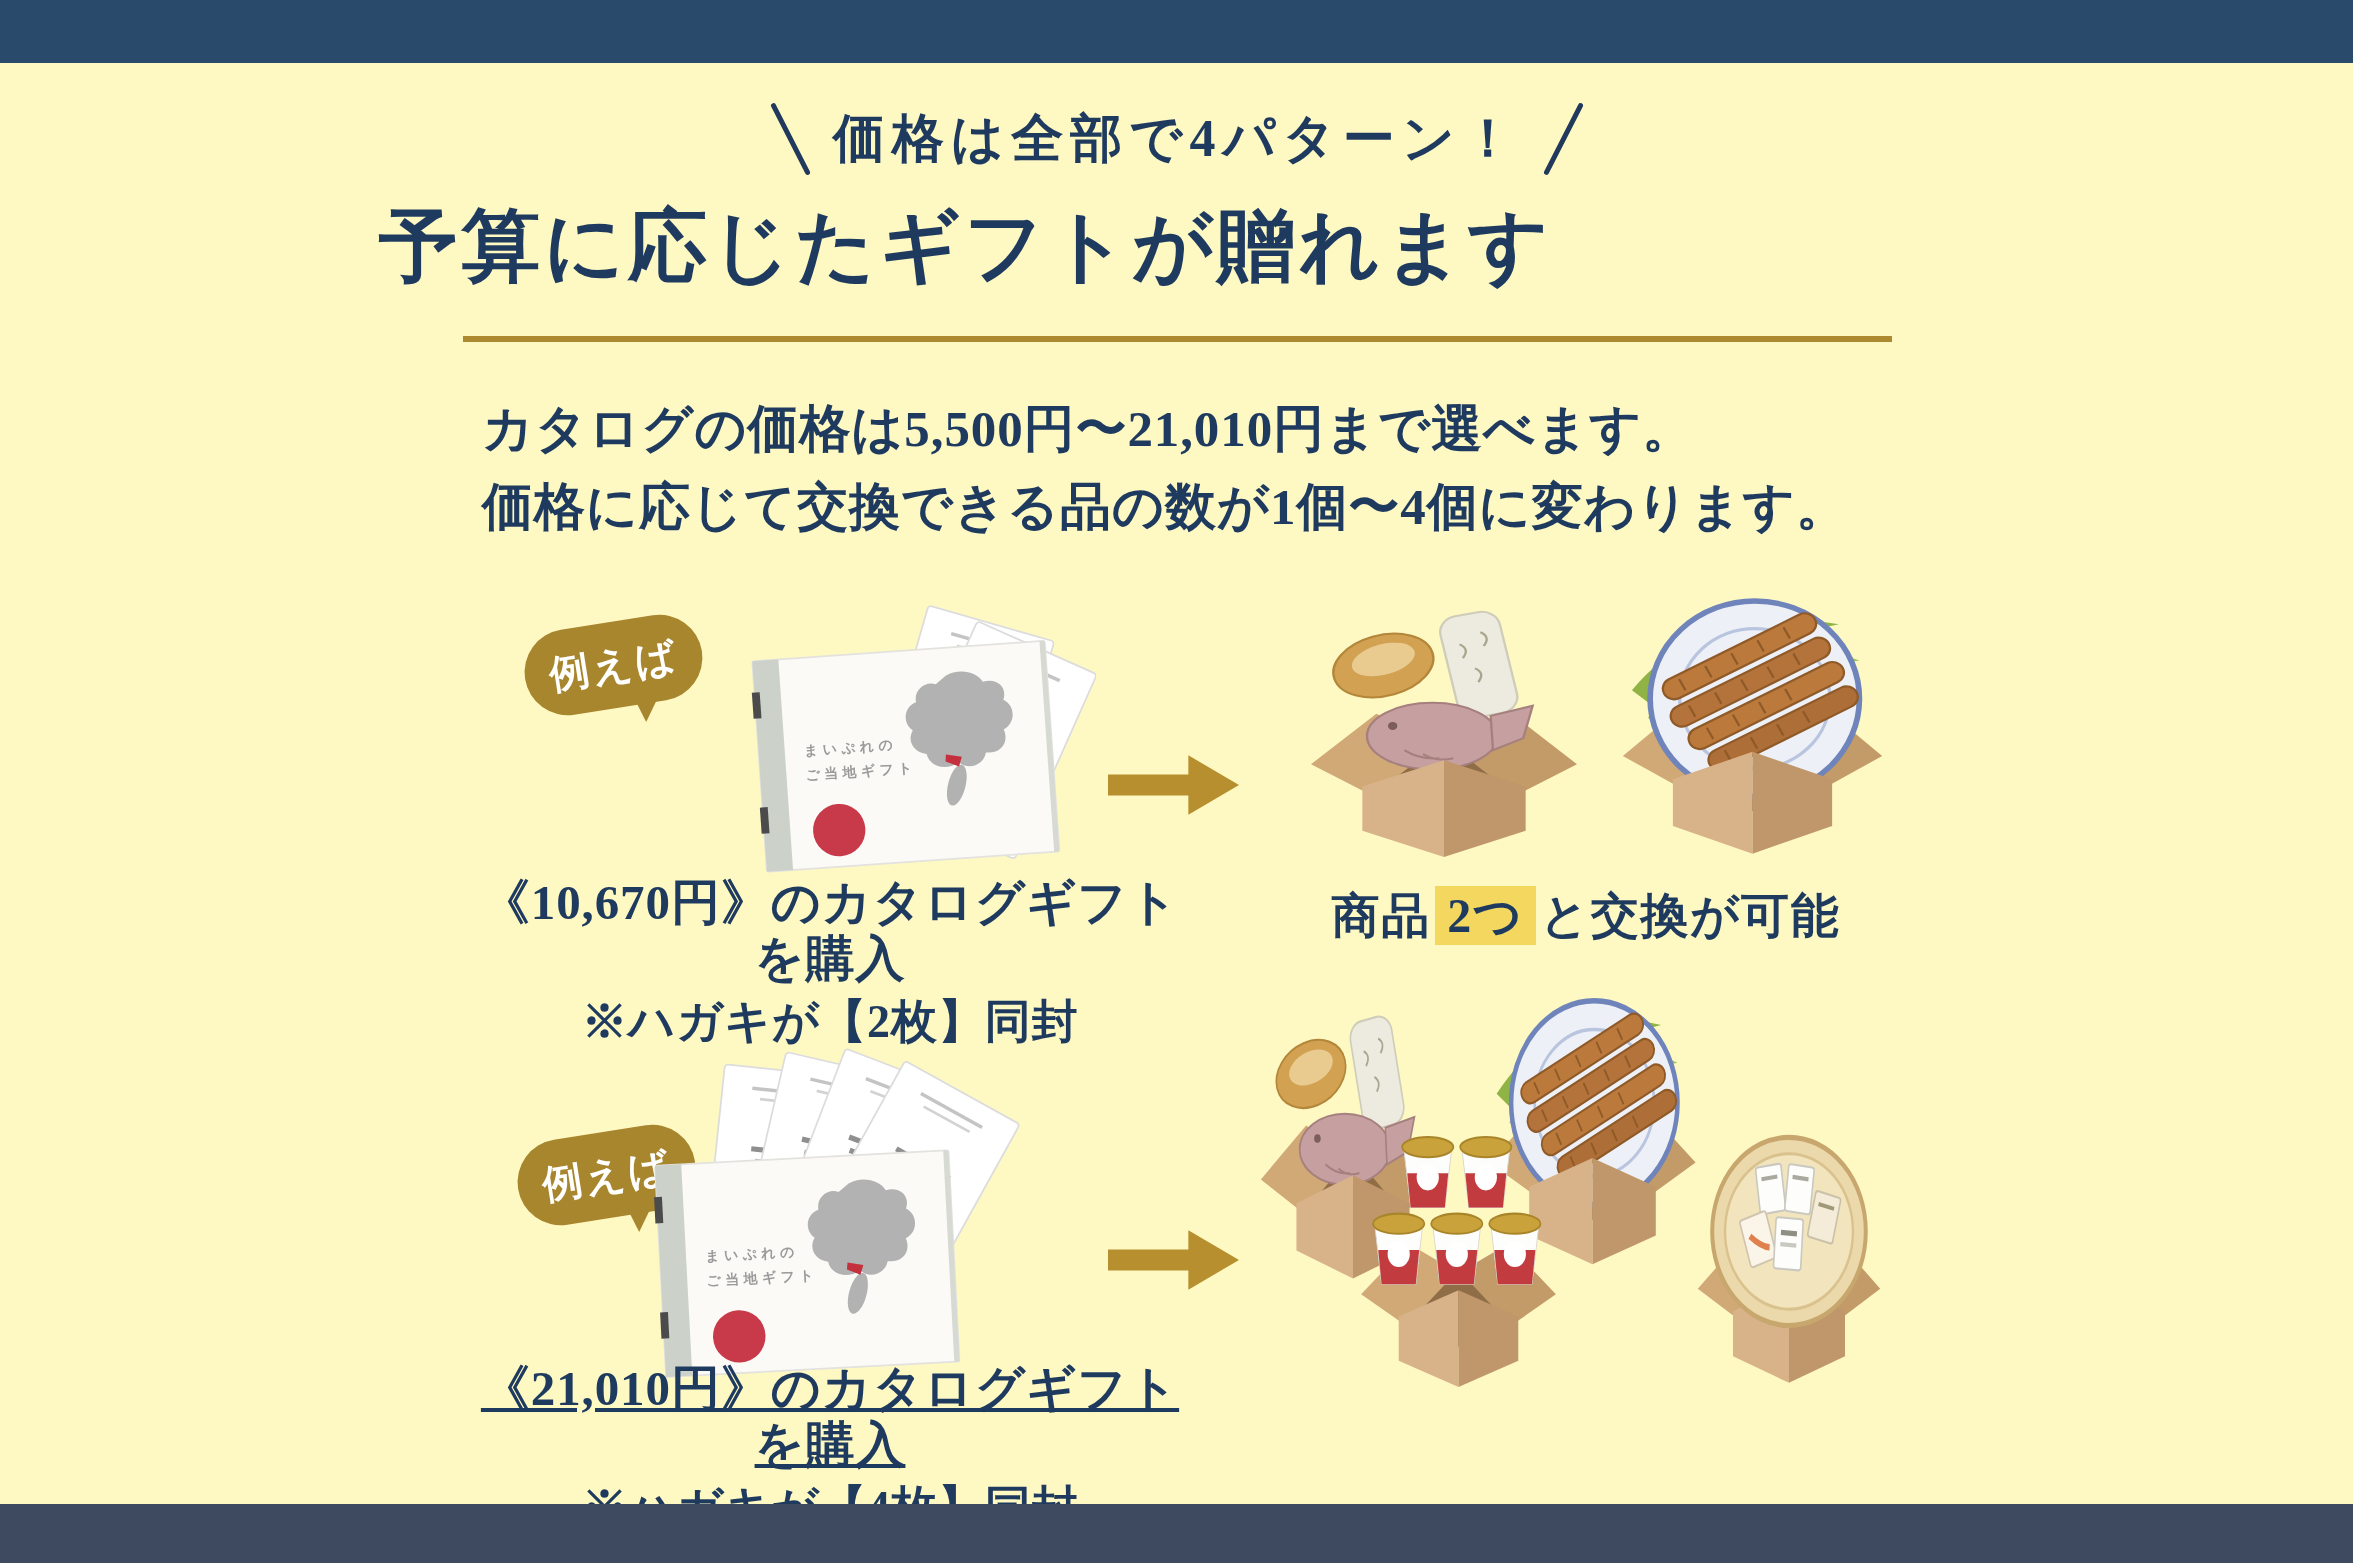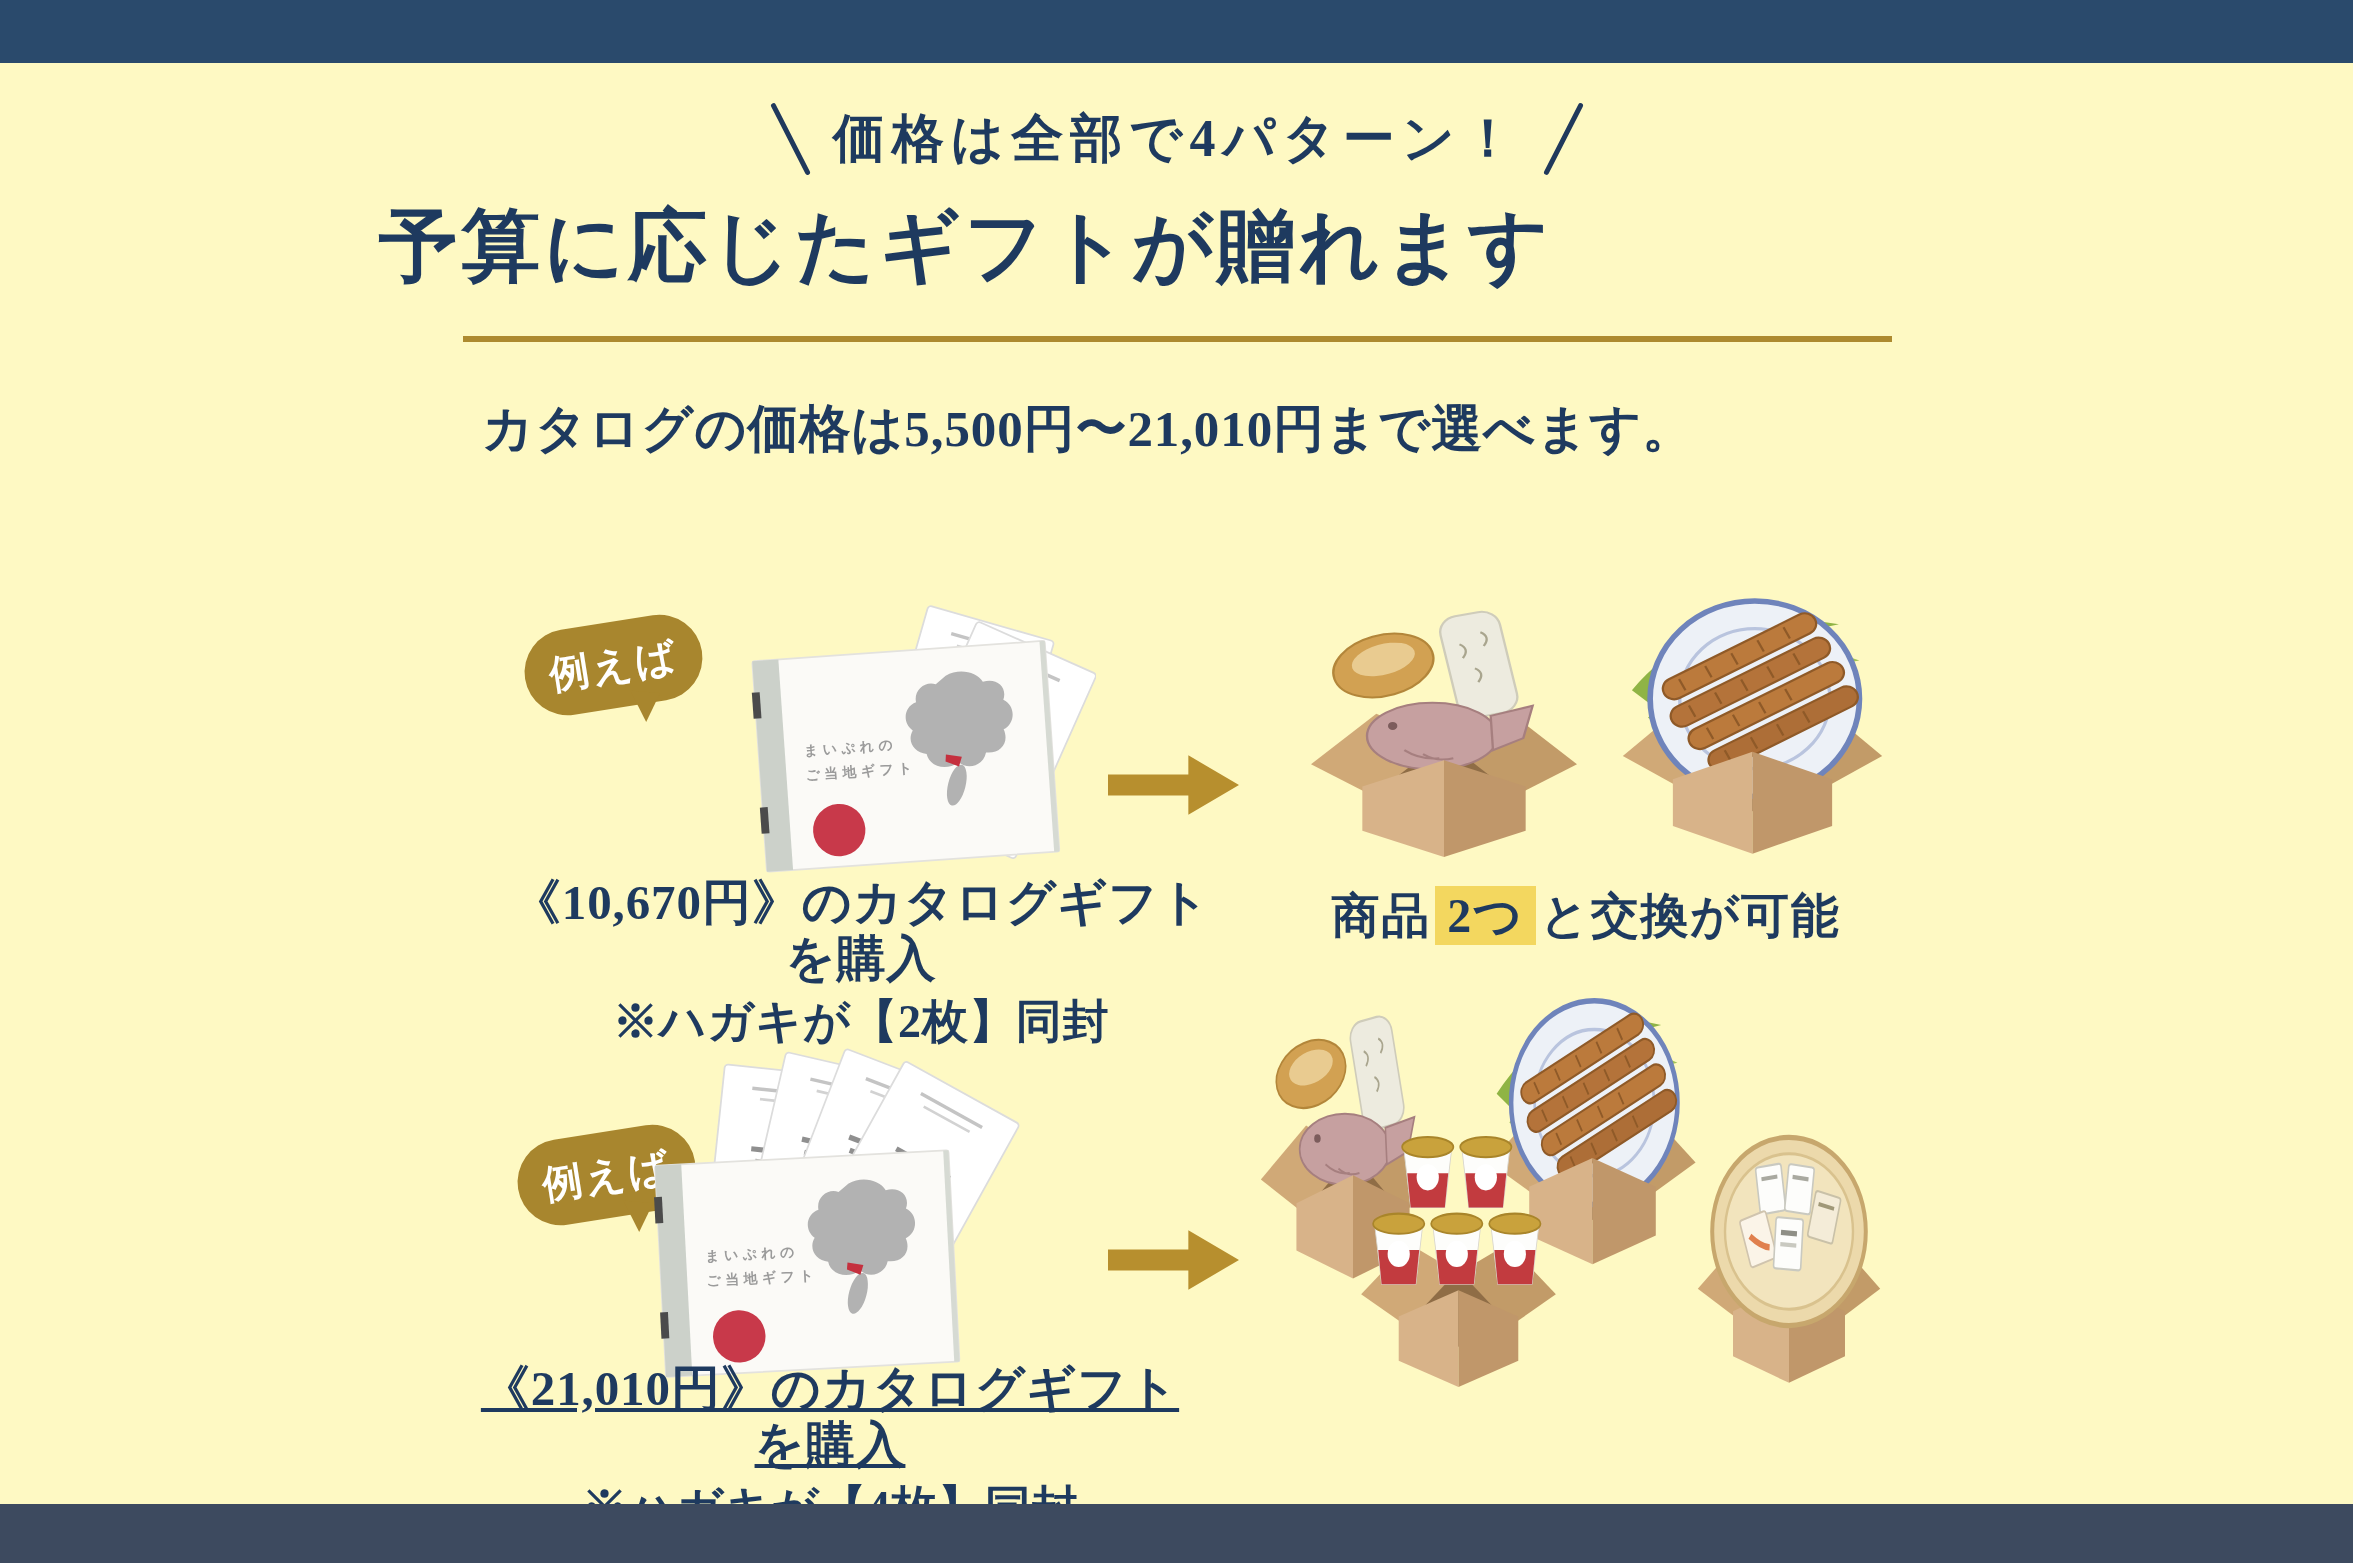--- a/index.html
+++ b/index.html
@@ -67,21 +67,21 @@
     <span class="slash left"></span>
     <span class="tagline-text">価格は全部で4パターン！</span>
     <span class="slash right"></span>
   </div>
 
   <h1 class="page-title">予算に応じたギフトが贈れます</h1>
 
   <div class="divider"></div>
 
   <p class="intro"><span>カタログの価格は5,500円〜21,010円まで選べます。</span><br>
-  </p>
+  <span>価格に応じて交換できる品の数が1個〜4個に変わります。</span></p>
 
   <div class="badge" style="left:524px;top:622px;">
     <span class="badge-text">例えば</span>
     <span class="badge-tail"></span>
   </div>
 
   <svg class="illus" style="left:747px;top:584px;" width="349" height="315" viewBox="0 0 400 360">
     <g transform="translate(208,24) rotate(16)">
       <rect width="150" height="232" rx="4" fill="#ffffff" stroke="#dcdcdc" stroke-width="2"></rect>
       <rect x="34" y="22" width="80" height="4" fill="#c4c4c4"></rect>
@@ -114,21 +114,21 @@
         <path d="M62,6 C78,-2 98,4 104,16 C120,12 132,24 126,38 C140,46 138,66 124,72 C130,88 118,100 102,97 C98,112 80,116 70,106 C54,116 36,108 34,94 C20,92 12,78 20,66 C8,56 12,38 26,34 C24,20 38,10 50,15 Z" fill="#b2b2b2"></path>
         <ellipse cx="66" cy="132" rx="10" ry="24" transform="rotate(18 66 132)" fill="#b2b2b2"></ellipse>
         <path d="M56,96 l18,4 -4,11 -15,-7 Z" fill="#c5303e"></path>
       </g>
       <text x="52" y="112" font-size="16" letter-spacing="5" fill="#9b9b9b" font-weight="600">まいぷれの</text>
       <text x="52" y="140" font-size="16" letter-spacing="5" fill="#9b9b9b" font-weight="600">ご当地ギフト</text>
       <circle cx="86" cy="200" r="30" fill="#c8394a"></circle>
     </g>
   </svg>
 
-  <div class="purchase" style="left:476px;top:875px;width:708px;margin-left:31px;">
+  <div class="purchase" style="left:476px;top:875px;width:708px;">
     <span class="line1">《10,670円》のカタログギフトを購入</span>
     <span class="line2">※ハガキが【2枚】同封</span>
   </div>
 
   <svg class="illus" style="left:1108px;top:750px;" width="131" height="70" viewBox="0 0 150 80">
     <polygon points="0,28 92,28 92,6 150,40 92,74 92,52 0,52" fill="#b78f2e"></polygon>
   </svg>
 
   <svg class="illus" style="left:1304px;top:601px;" width="280" height="262" viewBox="0 0 240 260" preserveAspectRatio="none">
     <polygon points="6,162 62,112 118,140 60,194" fill="#d0a977"></polygon>

